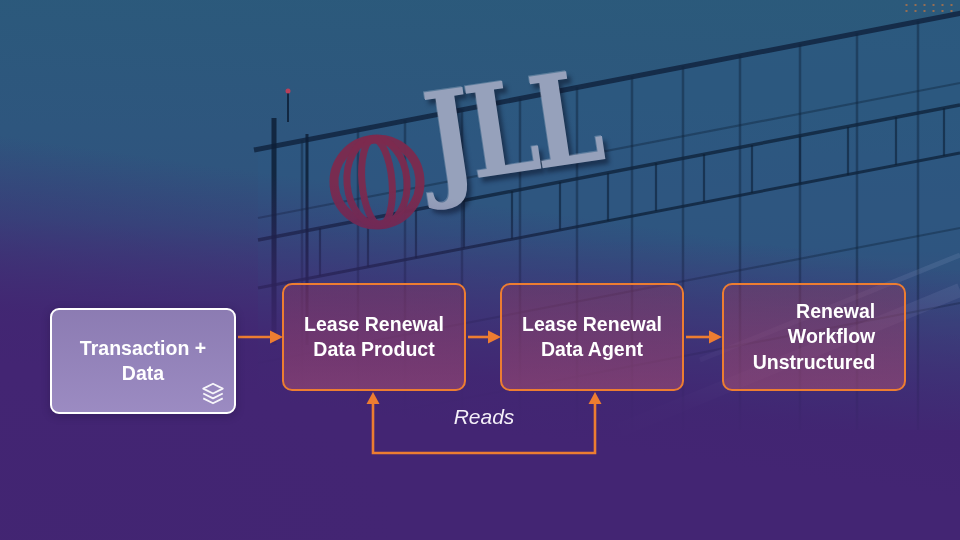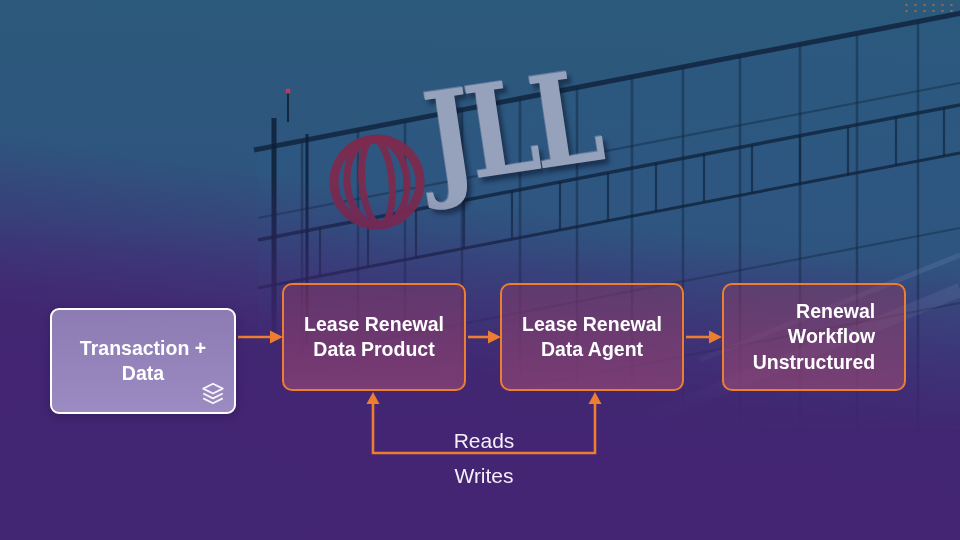--- a/index.html
+++ b/index.html
@@ -67,21 +67,21 @@
     background:linear-gradient(180deg, rgba(143,127,181,.96), rgba(159,143,197,.96));
     box-shadow:0 2px 8px rgba(20,10,40,.25);
     margin-top:11px;
   }
   .node-b{left:282px;} .node-c{left:500px;} .node-d{left:722px;text-align:right;}
   .layers-icon{position:absolute;right:8px;bottom:5px;width:26px;height:26px;opacity:.92;}
   .loop-label{
     position:absolute;left:384px;width:200px;height:26px;z-index:6;
     color:#f4eff8;font-size:21px;font-weight:400;text-align:center;line-height:26px;
   }
-  .reads{top:428px;} .writes{top:463px;}
+  .reads{top:404px;font-style:italic;} .writes{top:463px;}
 </style>
 </head>
 <body>
 
 <div class="stage">
 
   <div class="bg">
     <svg class="facade" width="960" height="540" viewBox="0 0 960 540">
 
       <polygon points="258,148 960,13 960,430 258,430" fill="rgba(46,90,132,.38)"></polygon>
@@ -189,15 +189,14 @@
 
   <div class="node node-d">
     <div class="node-label">
       <span>Renewal</span>
       <span>Workflow</span>
       <span>Unstructured</span>
     </div>
   </div>
 
   <div class="loop-label reads">Reads</div>
-  <div class="loop-label writes">Writes</div>
 
 </div>
 
 </body></html>

